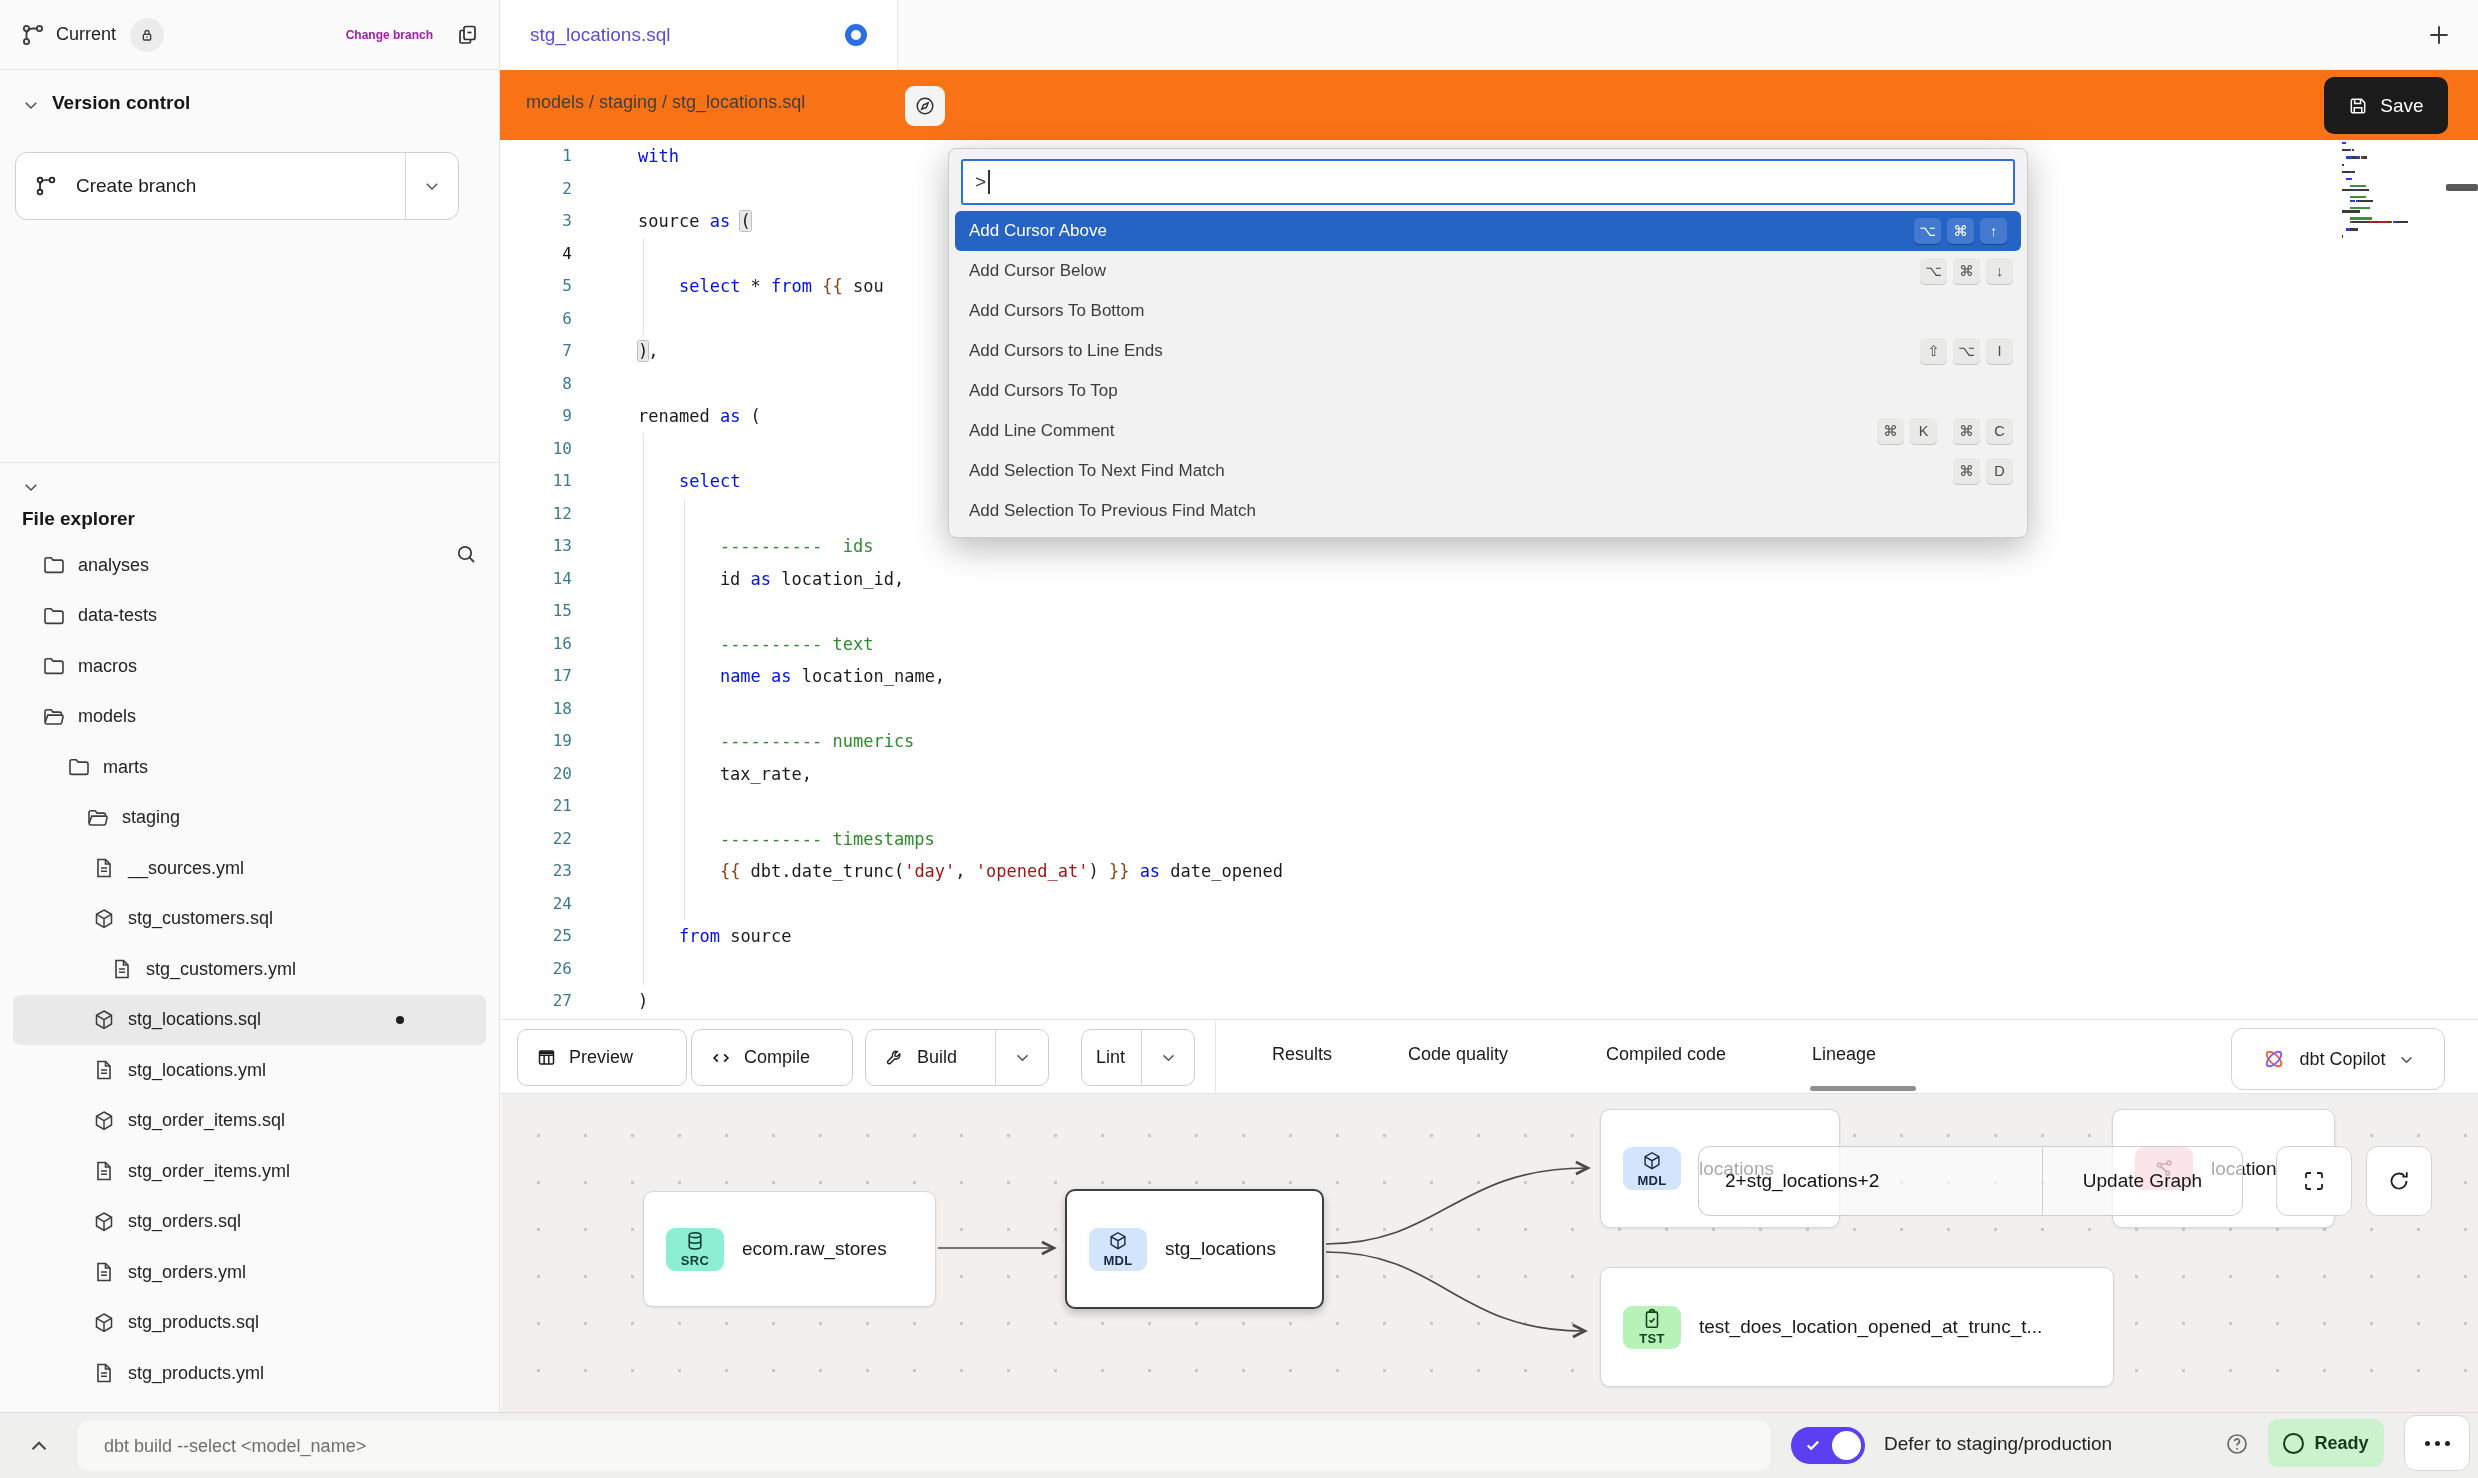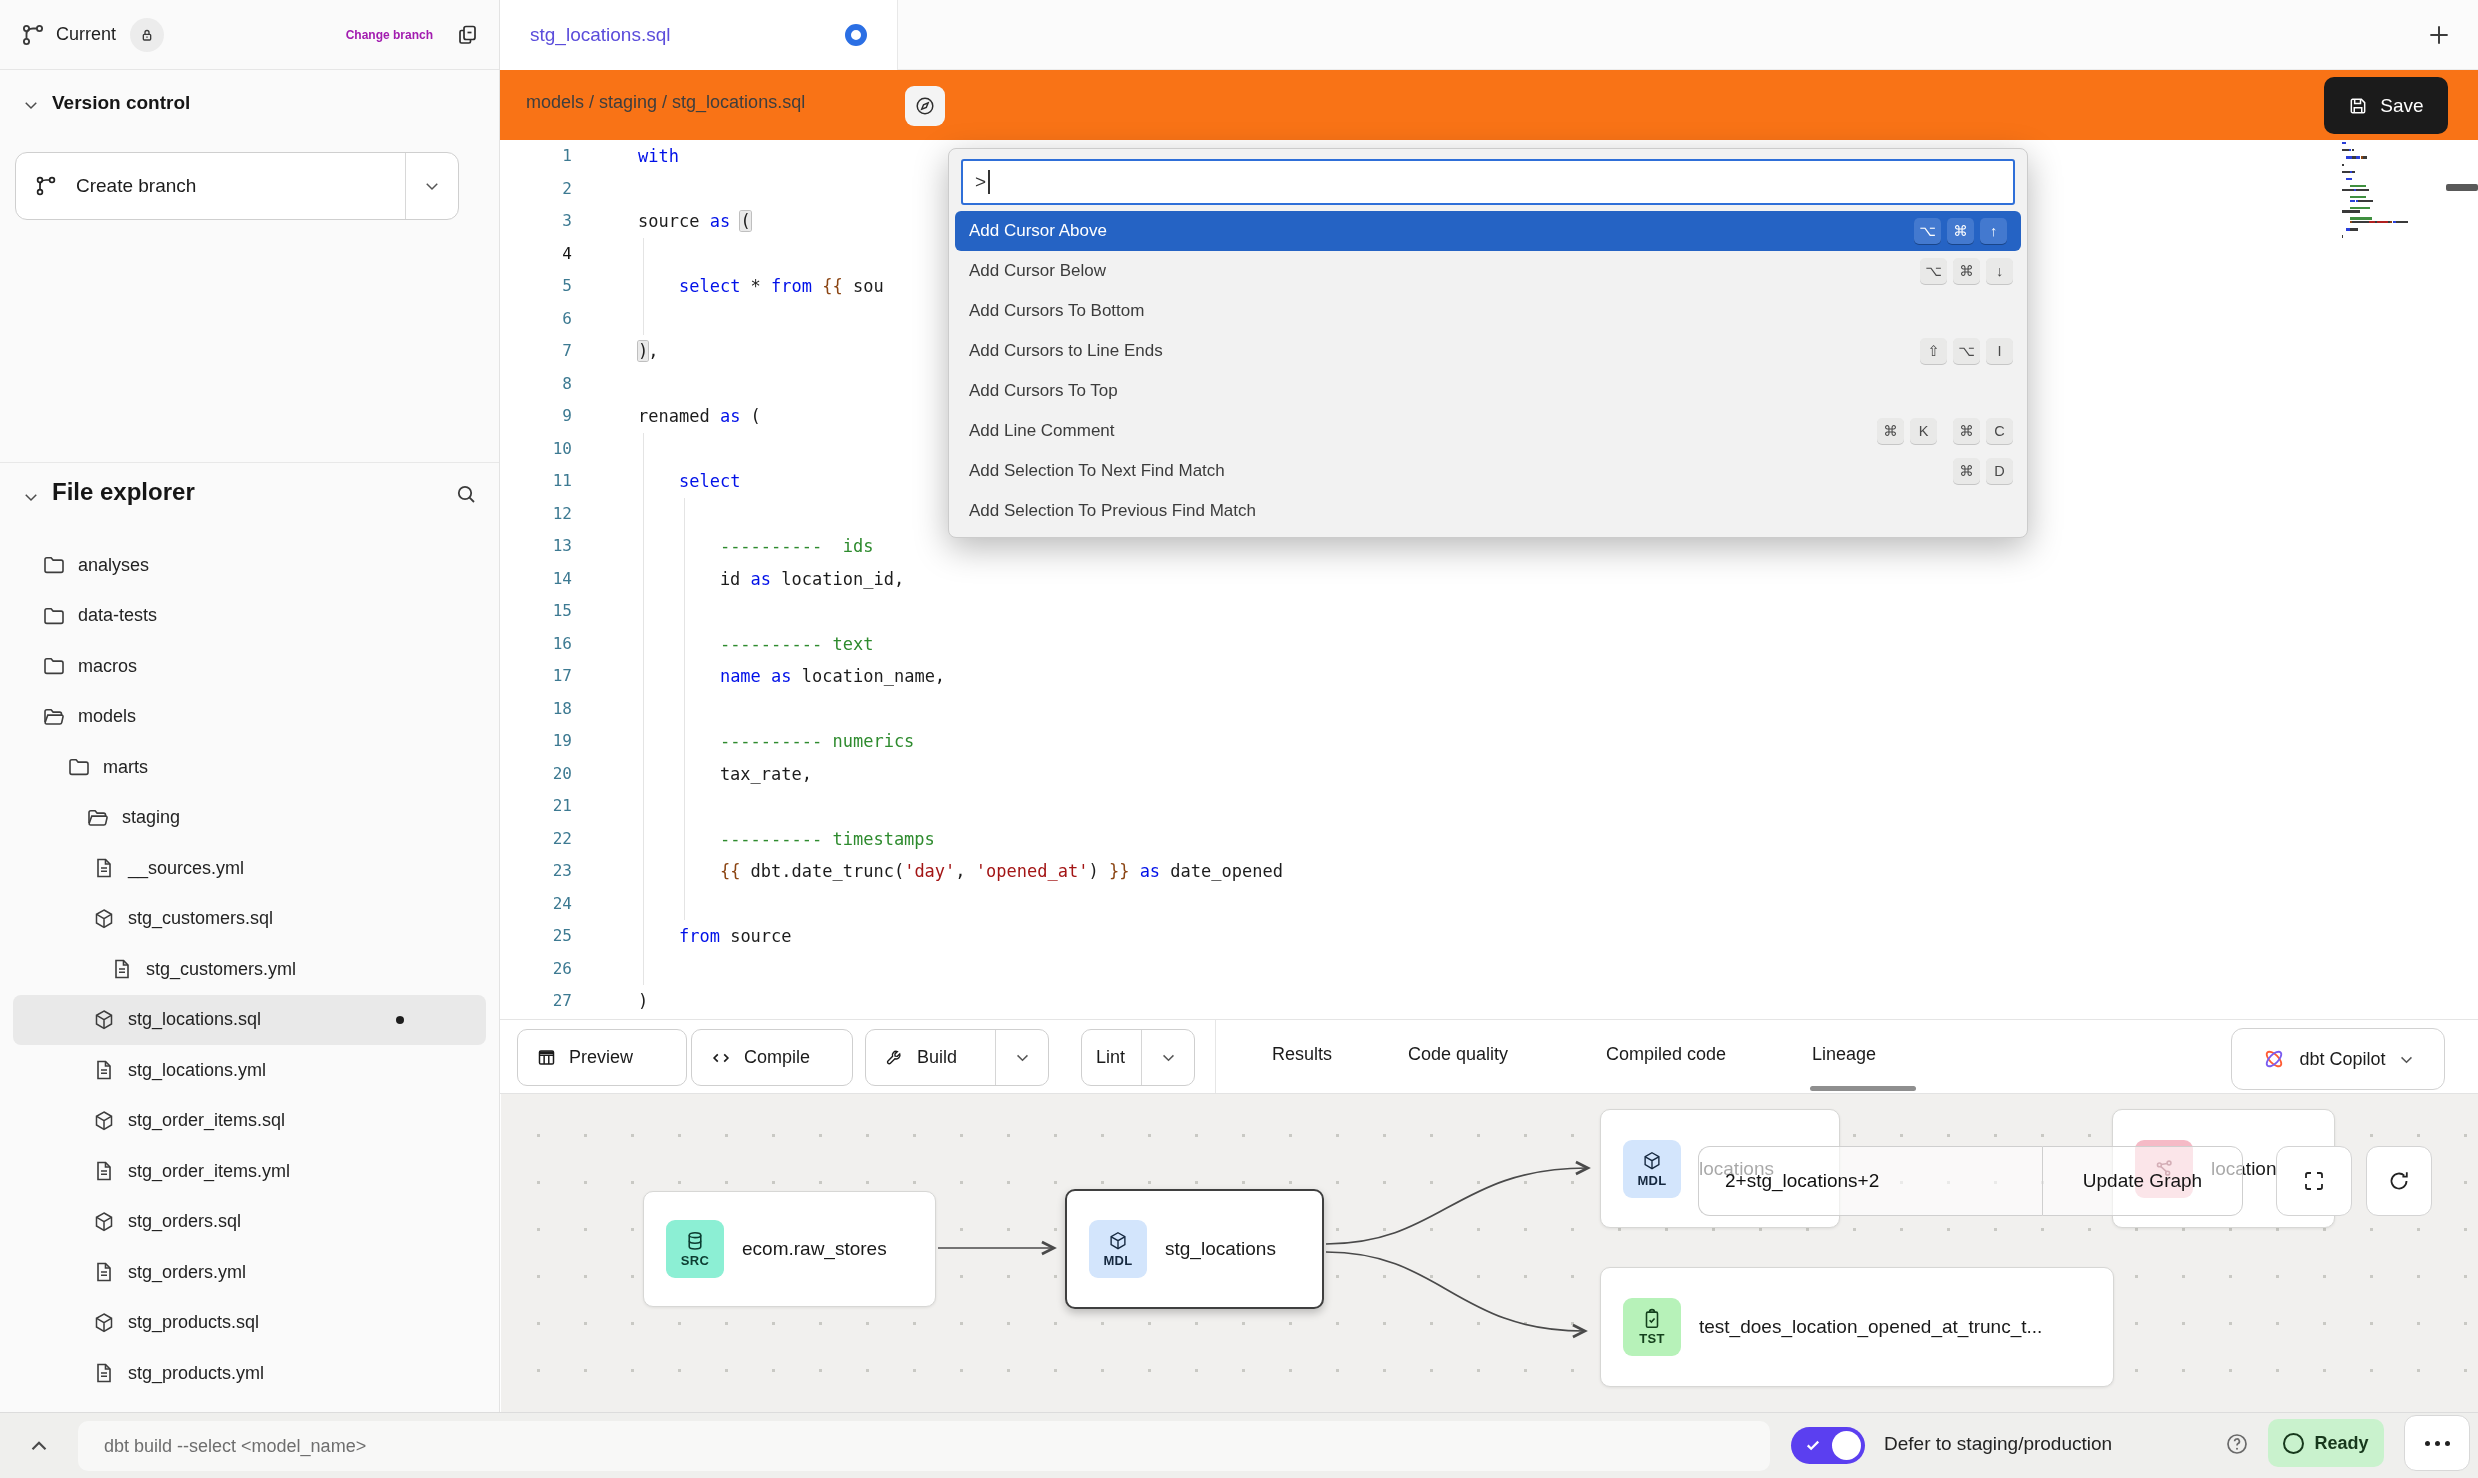--- a/index.html
+++ b/index.html
@@ -19,22 +19,22 @@
   #change-branch{margin-left:auto;font-size:12px;font-weight:600;color:#a21caf;cursor:pointer;}
   #copy-btn{margin-left:22px;color:#2e2e2e;}
   .section-head{display:flex;align-items:flex-end;gap:12px;font-size:19px;font-weight:700;color:#161616;}
   #vc-head{position:absolute;left:22px;top:92px;}
   .chev{color:#4c4c4c;}
   #create-branch{position:absolute;left:15px;top:152px;width:444px;height:68px;background:#fff;
                  border:1px solid #cfcfcf;border-radius:12px;display:flex;align-items:center;box-sizing:border-box;}
   #create-branch .main{flex:1;display:flex;align-items:center;gap:18px;padding-left:18px;font-size:19px;font-weight:500;}
   #create-branch .split{width:52px;height:100%;border-left:1px solid #d8d8d8;display:flex;align-items:center;justify-content:center;color:#555;}
   #fe-divider{position:absolute;left:0;top:462px;width:100%;height:1px;background:#e8e8e8;}
-  #fe-head{position:absolute;left:22px;top:478px;width:456px;display:flex;align-items:flex-end;gap:12px;
-           font-size:24px;font-weight:700;}
+  #fe-head{position:absolute;left:22px;top:478px;width:456px;display:flex;align-items:flex-start;gap:12px;
+           font-size:19px;font-weight:700;flex-direction:column;}
   #fe-search{margin-left:auto;color:#3b3b3b;}
   #file-list{position:absolute;left:0;top:540px;width:100%;}
   .f-item{position:relative;height:50.5px;display:flex;align-items:center;font-size:18px;color:#232323;}
   .f-item .ic{width:24px;height:24px;color:#3d3d3d;flex:0 0 auto;}
   .f-item .lbl{margin-left:12px;white-space:nowrap;}
   .f-item.sel{background:#e9e9e9;border-radius:8px;margin:0 13px;}
   .f-item .moddot{position:absolute;right:82px;width:8px;height:8px;border-radius:50%;background:#1d1d1d;}
 
   
   #tabbar{position:absolute;left:500px;top:0;width:1978px;height:70px;background:#fbfbfb;
@@ -99,21 +99,21 @@
   #copilot-btn{position:absolute;right:33px;top:8px;width:212px;height:60px;border:1px solid #d2d2d2;border-radius:12px;
                background:#fff;display:flex;align-items:center;justify-content:center;gap:12px;font-size:18px;font-weight:500;cursor:pointer;}
 
   
   #lineage{position:absolute;left:501px;top:1094px;width:1977px;height:318px;background:#f1f0ee;
            background-image:radial-gradient(circle,#c9c9c4 1.7px,transparent 1.7px);
            background-size:47px 47px;background-position:14px 18px;overflow:hidden;}
   .lnode{position:absolute;background:#fff;border:1.5px solid #d7d7d5;border-radius:10px;
          box-shadow:0 1px 3px rgba(0,0,0,.08);display:flex;align-items:center;box-sizing:border-box;}
   .lnode.sel{border:2.5px solid #3f3f3f;box-shadow:0 4px 8px rgba(0,0,0,.22);}
-  .lbadge{width:58px;height:58px;border-radius:9px;margin-left:22px;flex:0 0 auto;display:flex;flex-direction:column;
+  .lbadge{width:58px;height:43px;border-radius:9px;margin-left:22px;flex:0 0 auto;display:flex;flex-direction:column;
           align-items:center;justify-content:center;gap:1px;}
   .lbadge .bic{width:22px;height:22px;}
   .lbadge .btxt{font-size:13px;font-weight:600;letter-spacing:.3px;}
   .lnode .nlabel{margin-left:18px;font-size:19px;color:#1a1a1a;white-space:nowrap;}
   .b-src{background:#8cefd4;color:#0c3c31;}
   .b-mdl{background:#d3e5fc;color:#15283f;}
   .b-tst{background:#b7f2b9;color:#14401c;}
   .b-lin{background:#f5bac6;color:#8e2b41;}
   #lin-overlay{position:absolute;left:1197px;top:52px;height:70px;display:flex;z-index:30;}
   #lin-filter{width:344px;height:70px;background:rgba(255,255,255,.62);border:1px solid #cfcfcf;

